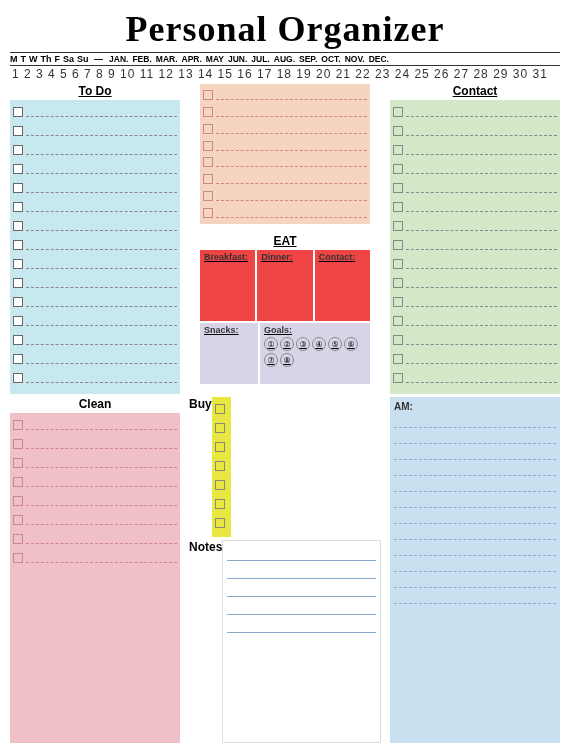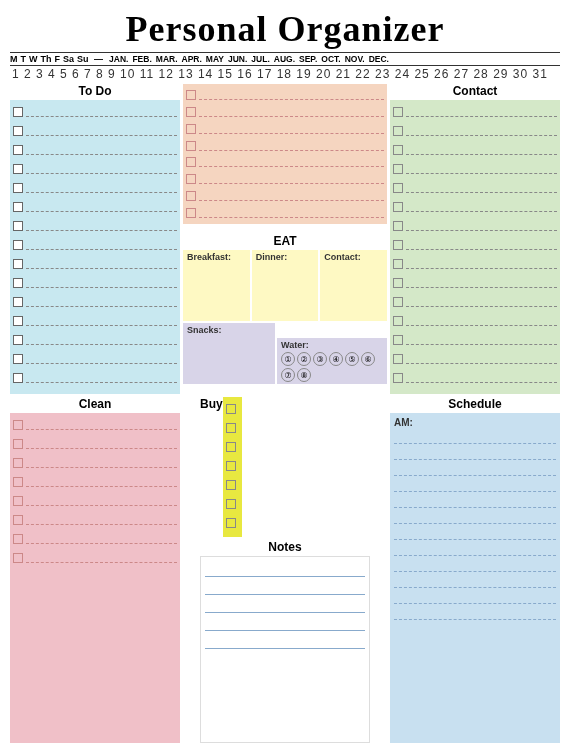--- a/index.html
+++ b/index.html
@@ -55,22 +55,23 @@
     
     .content-grid {
       flex: 1;
       display: flex;
       flex-direction: column;
       gap: 3px;
     }
     
     .top-section {
       display: flex;
-      gap: 3px;
+      gap: 20px;
       height: 310px;
+      text-decoration: underline;
     }
     .todo-col {
       width: 170px;
       display: flex;
       flex-direction: column;
     }
     .todo-header {
       text-align: center;
       font-weight: bold;
       font-size: 12px;
@@ -145,21 +146,21 @@
     .eat-grid {
       display: flex;
       flex-direction: column;
       gap: 2px;
     }
     .eat-row {
       display: flex;
       gap: 2px;
     }
     .eat-cell {
-      background: #fef9c3;
+      background: #ef4444;
       padding: 2px 4px;
       flex: 1;
     }
     .eat-cell-label {
       font-size: 9px;
       font-weight: bold;
       color: #333;
       margin-bottom: 2px;
     }
     .eat-cell-body {
@@ -190,21 +191,21 @@
     }
     .contact-item {
       display: flex;
       align-items: center;
       gap: 3px;
       height: 18px;
     }
     
     .bottom-section {
       display: flex;
-      gap: 20px;
+      gap: 9px;
       flex: 1;
       min-height: 0;
     }
     .clean-col {
       width: 170px;
       display: flex;
       flex-direction: column;
     }
     .clean-header {
       text-align: center;
@@ -252,21 +253,21 @@
       height: 140px;
     }
     .buy-item {
       display: flex;
       align-items: center;
       gap: 3px;
       height: 18px;
     }
     .notes-section {
       display: flex;
-      flex-direction: column;
+      flex-direction: row;
       flex: 1;
     }
     .notes-header {
       text-align: center;
       font-weight: bold;
       font-size: 12px;
       margin-bottom: 2px;
     }
     .notes-body {
       background: #fff;
@@ -348,21 +349,20 @@
       font-family: Arial Black, sans-serif;
       -webkit-text-stroke: 2px rgba(150,150,150,0.4);
       color: transparent;
     }
     .bottom-section-wrapper {
       position: relative;
     }
     .snacks-water-row {
       display: flex;
       gap: 2px;
-      align-items: flex-end;
     }
     .snacks-cell {
       background: #d8d4e8;
       padding: 2px 4px;
       flex: 1;
     }
     .water-cell {
       background: #d8d4e8;
       padding: 2px 4px;
       width: 110px;
@@ -526,21 +526,21 @@
                 <div class="eat-cell-label">Contact:</div>
                 <div class="eat-cell-body"></div>
               </div>
             </div>
             <div class="snacks-water-row">
               <div class="snacks-cell">
                 <div class="eat-cell-label">Snacks:</div>
                 <div class="eat-cell-sm"></div>
               </div>
               <div class="water-cell">
-                <div class="eat-cell-label">Water:</div>
+                <div class="eat-cell-label">Goals:</div>
                 <div class="water-row">
                   <div class="water-circle">①</div>
                   <div class="water-circle">②</div>
                   <div class="water-circle">③</div>
                   <div class="water-circle">④</div>
                   <div class="water-circle">⑤</div>
                   <div class="water-circle">⑥</div>
                   <div class="water-circle">⑦</div>
                   <div class="water-circle">⑧</div>
                 </div>
@@ -698,21 +698,20 @@
               <div class="note-line"></div>
               <div class="note-line"></div>
               <div class="note-line"></div>
               <div class="note-line"></div>
               <div class="note-line"></div>
             </div>
           </div>
         </div>
 
         <div class="schedule-col">
-          <div class="schedule-header">Schedule</div>
           <div class="schedule-body">
             <div class="schedule-am-label">AM:</div>
             <div class="schedule-line"></div>
             <div class="schedule-line"></div>
             <div class="schedule-line"></div>
             <div class="schedule-line"></div>
             <div class="schedule-line"></div>
             <div class="schedule-line"></div>
             <div class="schedule-line"></div>
             <div class="schedule-line"></div>

